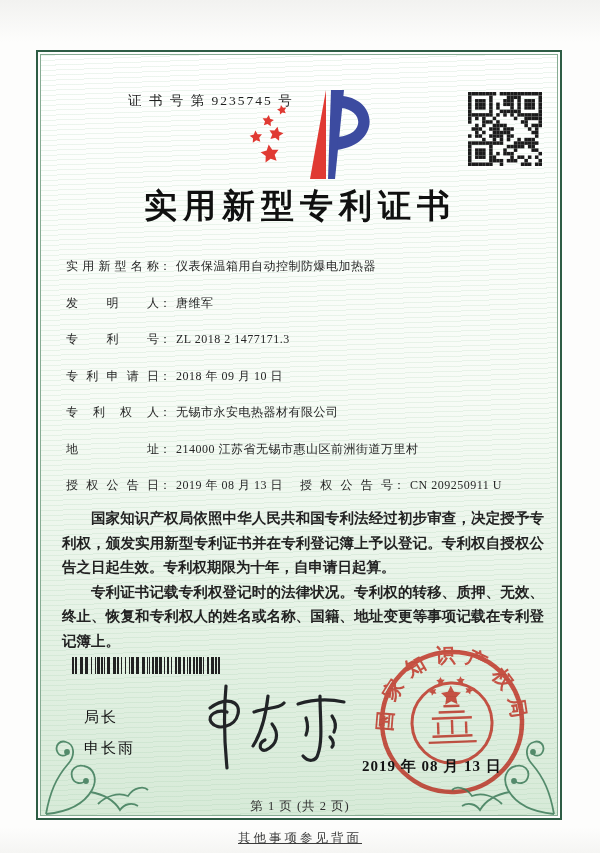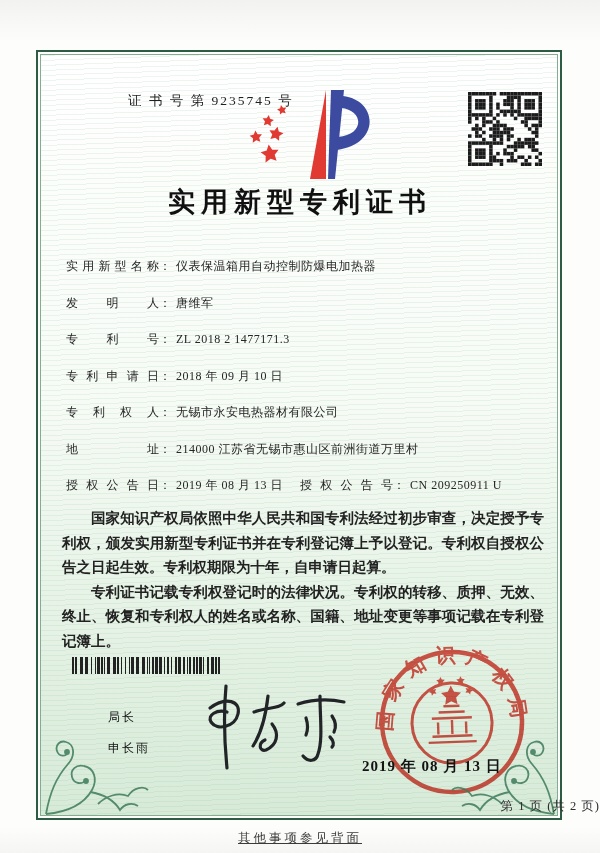--- a/index.html
+++ b/index.html
@@ -9,40 +9,40 @@
   .frame{position:absolute;left:36px;top:50px;width:526px;height:770px;
          border:2px solid #2d5c44;padding:2px;box-sizing:border-box;}
   .frame-inner{width:100%;height:100%;box-sizing:border-box;border:1px solid #86ab93;
     background:
       repeating-linear-gradient(178deg, rgba(140,195,152,0.16) 0 1px, rgba(255,255,255,0) 1px 5px),
       linear-gradient(180deg, rgba(255,255,255,0.96), rgba(246,251,245,0.9) 45%, rgba(229,242,229,0.92) 72%, rgba(213,233,214,0.95));}
   .cert-no{position:absolute;left:84px;top:92px;font-size:13.5px;letter-spacing:2px;color:#1f1f1f;margin-left:44px;}
   .logo{position:absolute;left:238px;top:84px;width:140px;height:108px;}
   .qr{position:absolute;left:468px;top:92px;width:74px;height:74px;}
   .title{position:absolute;left:0;top:184px;width:100%;text-align:center;
-         font-size:27px;font-weight:bold;letter-spacing:6px;color:#101010;}
+         font-size:33px;font-weight:bold;letter-spacing:6px;color:#101010;}
   .fields{position:absolute;left:66px;top:255px;width:478px;font-size:12px;color:#262626;}
   .frow{display:flex;margin-bottom:14.5px;line-height:22px;}
   .flabel{display:inline-block;width:93px;flex:none;text-align:justify;text-align-last:justify;}
   .fcolon{flex:none;margin-right:5px;}
   .fvalue{letter-spacing:.5px;white-space:nowrap;}
   .fpair{display:flex;}
   .fpair1{width:234px;flex:none;align-items:center;}
   .body-text{position:absolute;left:62px;top:506px;width:482px;font-size:14.5px;
              line-height:24.5px;color:#222;text-align:justify;font-weight:bold;}
   .body-text p{margin:0;text-indent:2em;}
   .barcode{position:absolute;left:72px;top:657px;width:152px;height:17px;}
-  .officials{position:absolute;left:84px;top:702px;font-size:12px;line-height:31px;
-             letter-spacing:2px;color:#111;margin-left:24px;}
+  .officials{position:absolute;left:84px;top:702px;font-size:15px;line-height:31px;
+             letter-spacing:2px;color:#111;}
   .signature{position:absolute;left:196px;top:674px;width:160px;height:105px;}
   .seal{position:absolute;left:360px;top:630px;width:184px;height:184px;
         mix-blend-mode:multiply;opacity:.93;transform:rotate(-2deg);}
   .seal-date{position:absolute;left:362px;top:757px;width:160px;font-size:15px;
              letter-spacing:1px;color:#141414;font-weight:600;z-index:3;}
-  .page-num{position:absolute;left:0;top:798px;width:100%;text-align:right;
+  .page-num{position:absolute;left:0;top:798px;width:100%;text-align:center;
             font-size:12.5px;letter-spacing:1px;color:#2e2e2e;}
   .back-note{position:absolute;left:0;top:830px;width:100%;text-align:center;
              font-size:12.5px;letter-spacing:3px;color:#3a3a3a;text-decoration:underline;}
   .ornament{position:absolute;width:110px;height:122px;top:698px;}
   .orn-left{left:40px;}
   .orn-right{right:40px;transform:scaleX(-1);}
 </style>
 </head>
 <body>
 

